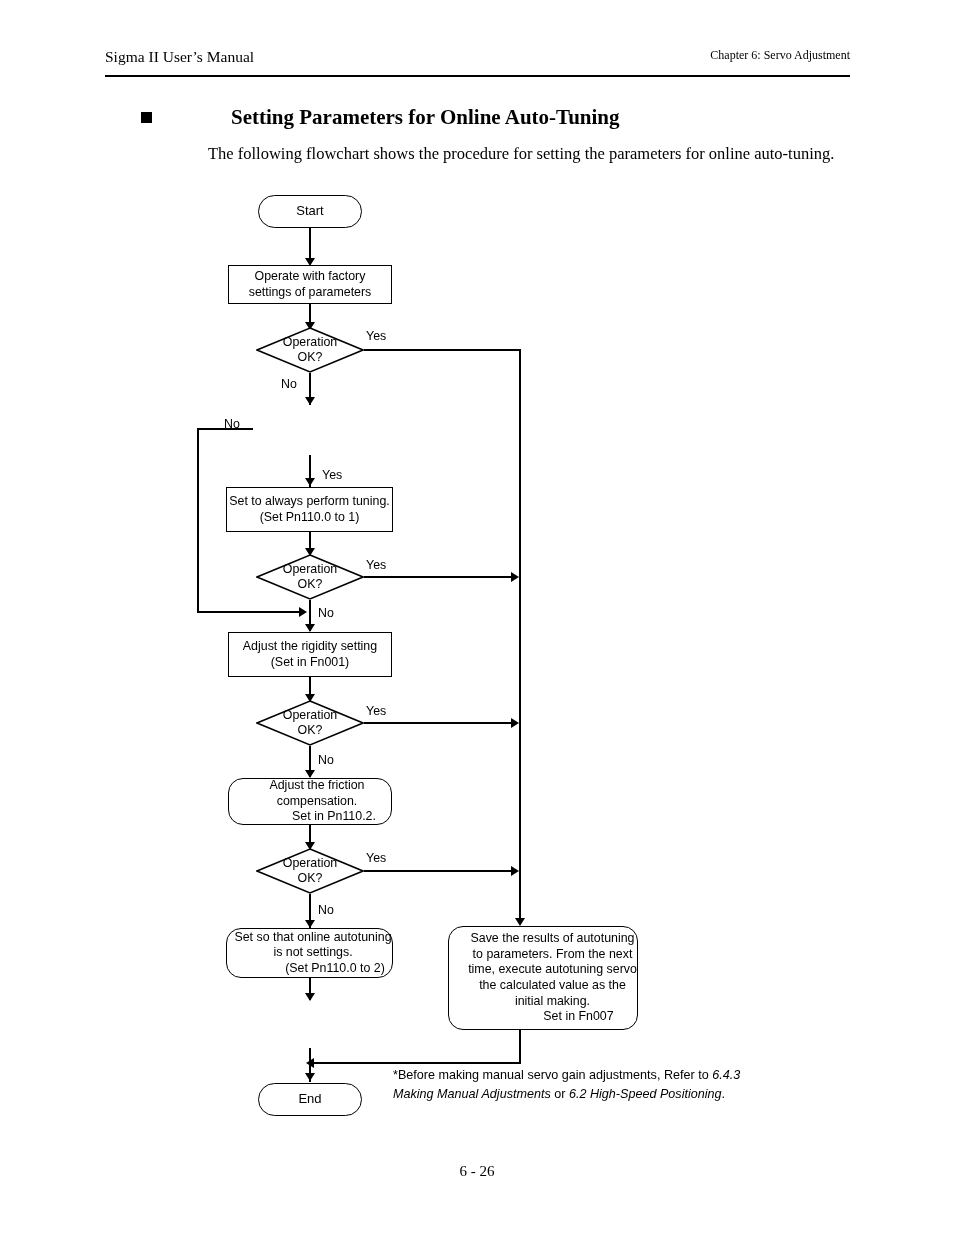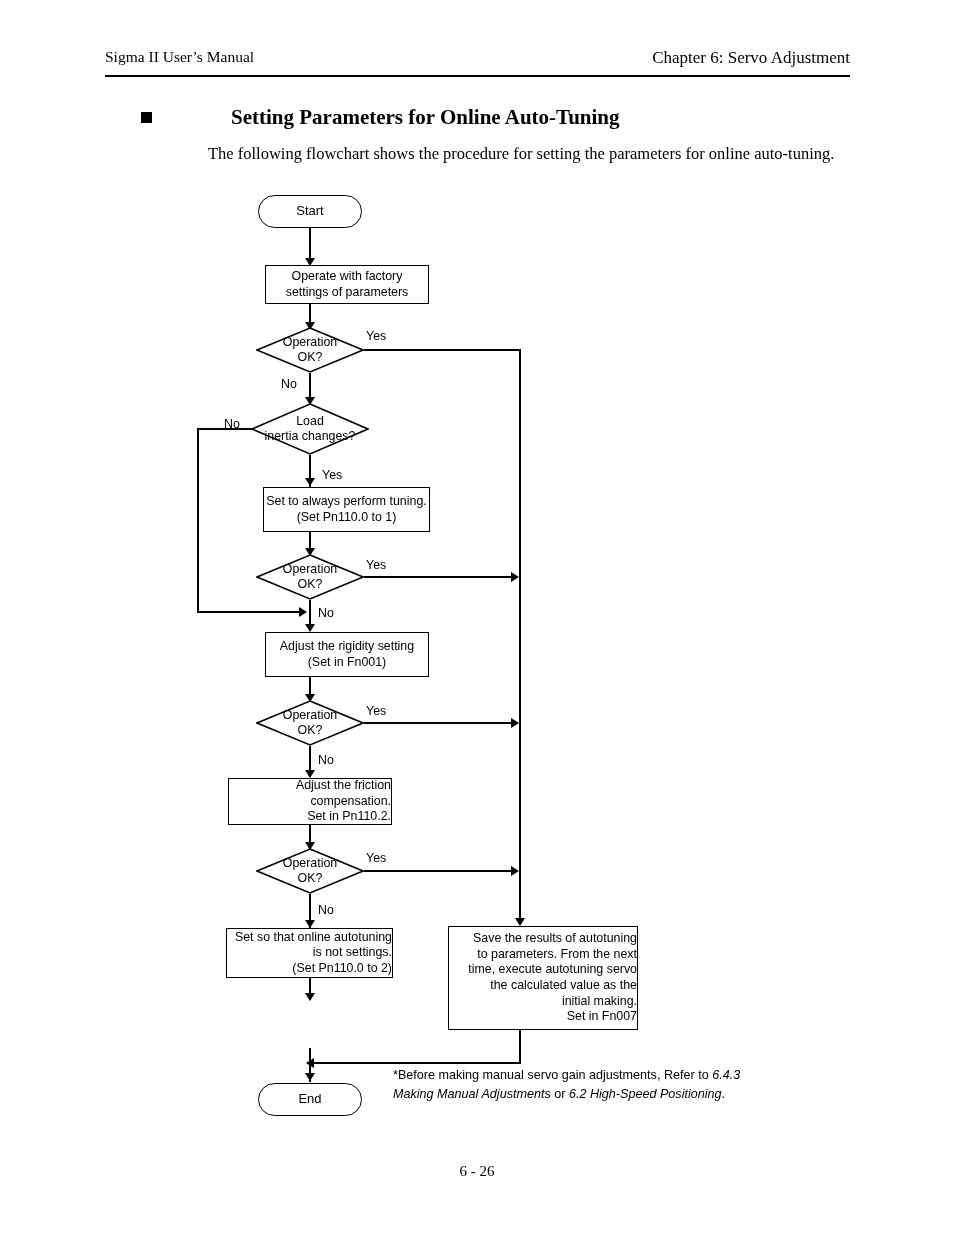--- a/index.html
+++ b/index.html
@@ -6,43 +6,43 @@
   body{width:954px;height:1235px;position:relative;
        font-family:"Liberation Sans",sans-serif;color:#000;}
 
   .page{position:absolute;left:0;top:0;width:954px;height:1235px;}
 
   
   .head{position:absolute;left:105px;top:48px;width:745px;height:28px;}
   .head-left{position:absolute;left:0;top:0;font-family:"Liberation Serif",serif;
              font-size:15.5px;white-space:nowrap;}
   .head-right{position:absolute;right:0;top:0;font-family:"Liberation Serif",serif;
-              font-size:17px;white-space:nowrap;}
+              font-size:12px;white-space:nowrap;}
   .head-rule{position:absolute;left:105px;top:75px;width:745px;height:0;
              border-top:2.2px solid #000;}
 
   
   .bullet{position:absolute;left:141px;top:112px;width:11px;height:11px;background:#000;}
   .h1{position:absolute;left:208px;top:105px;font-family:"Liberation Serif",serif;
       font-size:21px;font-weight:bold;white-space:nowrap;margin-left:23px;}
   .intro{position:absolute;left:208px;top:142px;width:640px;
          font-family:"Liberation Serif",serif;font-size:16.5px;line-height:1.5;}
 
   
   .folio{position:absolute;left:0;top:1163px;width:954px;text-align:center;
          font-family:"Liberation Serif",serif;font-size:15px;}
 
   
   .fc{position:absolute;left:0;top:0;width:954px;height:961px;}
 
   .node{position:absolute;box-sizing:border-box;border:1.4px solid #000;background:#fff;
         font-size:12.4px;line-height:1.26;display:flex;flex-direction:column;
         justify-content:center;}
-  .node.ctr{align-items:center;text-align:left;margin-left:37px;}
-  .node.lft{align-items:flex-end;text-align:left;}
+  .node.ctr{align-items:center;text-align:left;}
+  .node.lft{align-items:center;text-align:left;border-radius:15px;}
   .term{border-radius:999px;align-items:center;justify-content:center;
         text-align:center;font-size:13px;}
 
   .dia{position:absolute;}
   .dia .shape{position:absolute;left:0;top:0;width:100%;height:100%;}
   .dia .lbl{position:absolute;left:0;top:0;width:100%;height:100%;
             display:flex;flex-direction:column;align-items:center;justify-content:center;
             font-size:12.4px;line-height:1.22;text-align:center;}
 
   .ln{position:absolute;background:#000;}
@@ -109,29 +109,20 @@
     <div class="elbl" style="left:366px;top:329px;">Yes</div>
     <div class="elbl" style="left:281px;top:377px;">No</div>
 
     <div class="ln lnh" style="left:364px;top:349px;width:157px;"></div>
     <div class="ln lnv" style="left:519px;top:349px;height:575px;"></div>
     <div class="arw arw-d" style="left:515px;top:918px;"></div>
 
     <div class="ln lnv" style="left:309px;top:373px;height:32px;"></div>
     <div class="arw arw-d" style="left:305px;top:397px;"></div>
 
-    <div class="dia" style="left:251px;top:403px;width:118px;height:52px;">
-      <svg class="shape" viewBox="0 0 118 52" preserveAspectRatio="none">
-        <polygon points="59,1 117,26 59,51 1,26" fill="#fff" stroke="#000" stroke-width="1.6"></polygon>
-      </svg>
-      <div class="lbl">
-        <span>Load</span>
-        <span>inertia changes?</span>
-      </div>
-    </div>
     <div class="elbl" style="left:224px;top:417px;">No</div>
     <div class="elbl" style="left:322px;top:468px;">Yes</div>
 
     <div class="ln lnh" style="left:197px;top:428px;width:56px;"></div>
     <div class="ln lnv" style="left:197px;top:428px;height:185px;"></div>
     <div class="ln lnh" style="left:197px;top:611px;width:108px;"></div>
     <div class="arw arw-r" style="left:299px;top:607px;"></div>
 
     <div class="ln lnv" style="left:309px;top:455px;height:32px;"></div>
     <div class="arw arw-d" style="left:305px;top:478px;"></div>

